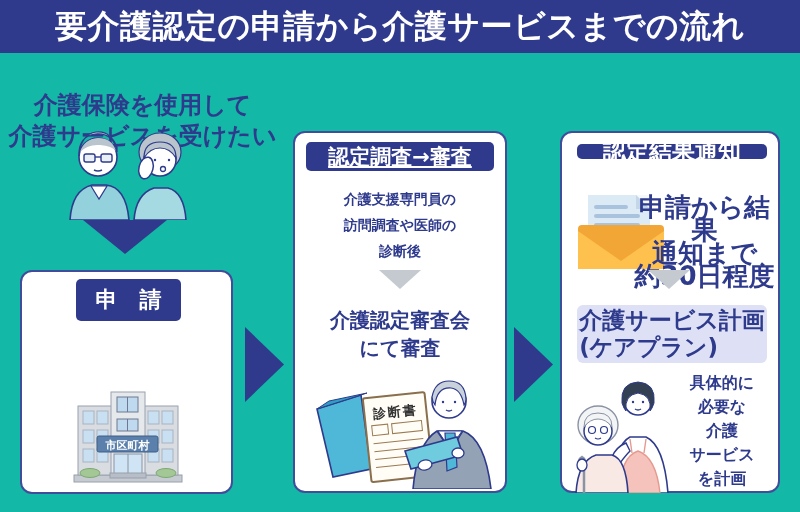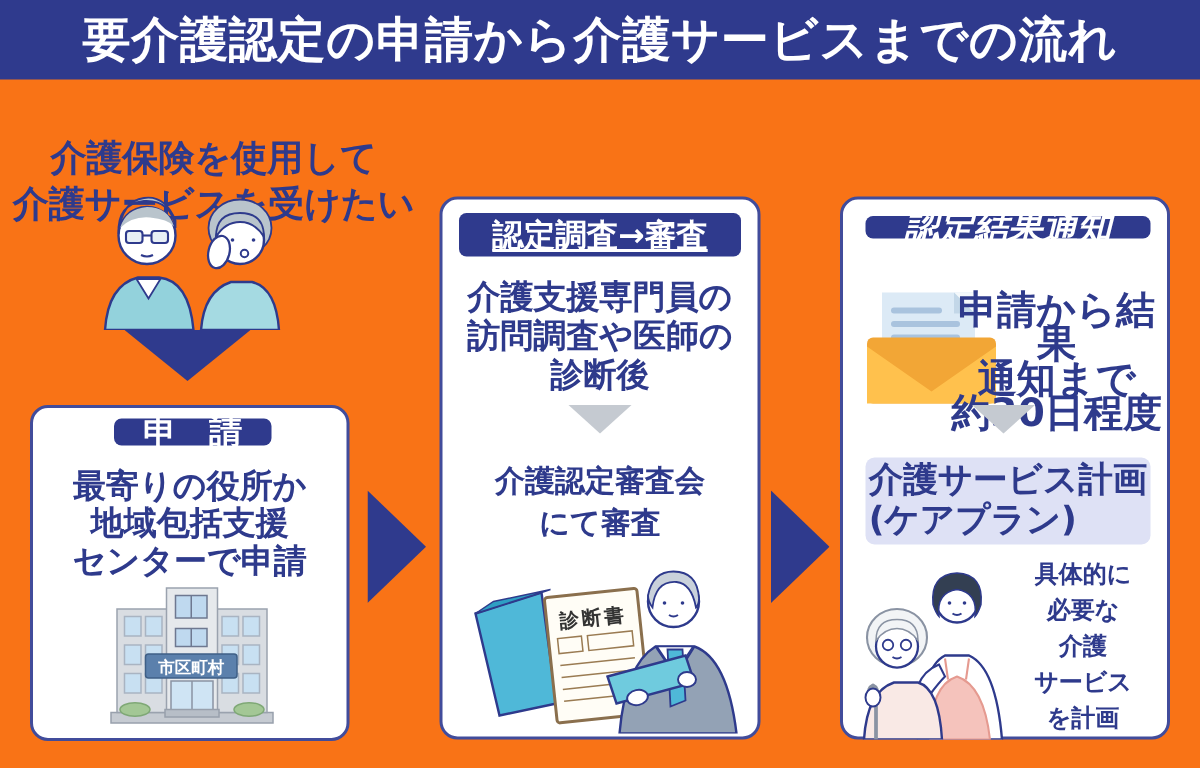--- a/index.html
+++ b/index.html
@@ -1,17 +1,17 @@
 <!DOCTYPE html>
 <html><head>
 <meta charset="utf-8">
 <style>
   * { margin:0; padding:0; box-sizing:border-box; }
   body { font-family:"DejaVu Sans","Liberation Sans",sans-serif; }
-  .canvas { position:relative; width:800px; height:512px; background:#f97316; overflow:hidden; }
+  .canvas { position:relative; width:800px; height:512px; background:#14b8a6; overflow:hidden; }
   .title-bar {
     position:absolute; left:0; top:0; width:800px; height:53px;
     background:#2F3A8D; color:#fff; font-weight:bold; font-size:32px;
     display:flex; align-items:center; justify-content:center; letter-spacing:0.5px;
   }
   .blue-text {
     position:absolute; color:#2E3A8C; font-weight:bold; text-align:center;
     white-space:pre-line;
   }
   .card {
@@ -65,24 +65,21 @@
     <circle cx="105" cy="45" r="2.5" fill="none" stroke="#2E3A8C" stroke-width="1.3"></circle>
     <circle cx="97" cy="36" r="1.2" fill="#2E3A8C"></circle>
     <circle cx="111" cy="36" r="1.2" fill="#2E3A8C"></circle>
   </svg>
 
   <svg class="flow-arrow" style="left:83px;top:220px;" width="84" height="34" viewBox="0 0 84 34">
     <polygon points="0,0 84,0 42,34" fill="#2F3A8D"></polygon>
   </svg>
 
   <div class="card" style="left:20px;top:270px;width:213px;height:224px;">
-    <div class="badge" style="left:54px;top:7px;width:105px;height:18px;font-size:22px;">申　請</div>
-    <div class="blue-text" style="left:0;top:40px;width:209px;font-size:22px;line-height:25px;">最寄りの役所か
-地域包括支援
-センターで申請</div>
+    <div class="badge" style="left:54px;top:7px;width:105px;height:42px;font-size:22px;">申　請</div>
     <svg class="illu" style="left:48px;top:116px;" width="116" height="96" viewBox="0 0 116 96">
       <rect x="4" y="87" width="108" height="7" fill="#C6CBD2" stroke="#98A0AC"></rect>
       <rect x="8" y="18" width="100" height="69" fill="#D9DDE2" stroke="#9AA2AE"></rect>
 
       <rect x="13" y="23" width="11" height="13" fill="#C8E0F2" stroke="#A9B4C2"></rect>
       <rect x="27" y="23" width="11" height="13" fill="#C8E0F2" stroke="#A9B4C2"></rect>
       <rect x="13" y="42" width="11" height="13" fill="#C8E0F2" stroke="#A9B4C2"></rect>
       <rect x="27" y="42" width="11" height="13" fill="#C8E0F2" stroke="#A9B4C2"></rect>
       <rect x="13" y="61" width="11" height="13" fill="#C8E0F2" stroke="#A9B4C2"></rect>
       <rect x="27" y="61" width="11" height="13" fill="#C8E0F2" stroke="#A9B4C2"></rect>
@@ -110,21 +107,21 @@
       <ellipse cx="96" cy="85" rx="10" ry="4.5" fill="#A3C795" stroke="#7FA876"></ellipse>
     </svg>
   </div>
 
   <svg class="flow-arrow" style="left:245px;top:327px;" width="39" height="75" viewBox="0 0 39 75">
     <polygon points="0,0 39,37.5 0,75" fill="#2F3A8D"></polygon>
   </svg>
 
   <div class="card" style="left:293px;top:131px;width:214px;height:362px;">
     <div class="badge" style="left:11px;top:9px;width:188px;height:29px;font-size:21px;text-decoration:underline;">認定調査→審査</div>
-    <div class="blue-text" style="left:0;top:53px;width:210px;font-size:22px;line-height:26px;">介護支援専門員の
+    <div class="blue-text" style="left:0;top:53px;width:210px;font-size:14px;line-height:26px;">介護支援専門員の
 訪問調査や医師の
 診断後</div>
     <div class="gray-arrow" style="left:84px;top:137px;"></div>
     <div class="blue-text" style="left:0;top:173px;width:210px;font-size:20px;line-height:28px;">介護認定審査会
 にて審査</div>
     <svg class="illu" style="left:12px;top:238px;" width="190" height="118" viewBox="0 0 190 118">
 
       <path d="M10,38 L54,24 L64,98 L26,106 Z" fill="#4FB8D8" stroke="#2E3A8C" stroke-width="1.6"></path>
       <path d="M10,38 L22,30 L60,22 L54,24 Z" fill="#2E9FC4" stroke="#2E3A8C" stroke-width="1"></path>
 
@@ -154,21 +151,21 @@
       <ellipse cx="151" cy="82" rx="6" ry="5" fill="#fff" stroke="#2E3A8C" stroke-width="1.3"></ellipse>
       <ellipse cx="118" cy="94" rx="7" ry="5" fill="#fff" stroke="#2E3A8C" stroke-width="1.3" transform="rotate(-12 118 94)"></ellipse>
     </svg>
   </div>
 
   <svg class="flow-arrow" style="left:514px;top:327px;" width="39" height="75" viewBox="0 0 39 75">
     <polygon points="0,0 39,37.5 0,75" fill="#2F3A8D"></polygon>
   </svg>
 
   <div class="card" style="left:560px;top:131px;width:220px;height:362px;">
-    <div class="badge" style="left:15px;top:11px;width:190px;height:15px;font-size:23px;font-style:italic;">認定結果通知</div>
+    <div class="badge" style="left:15px;top:11px;width:190px;height:15px;font-size:23px;">認定結果通知</div>
 
     <svg class="illu" style="left:16px;top:60px;" width="86" height="78" viewBox="0 0 86 78">
       <rect x="10" y="2" width="62" height="50" fill="#DCEAF6"></rect>
       <polygon points="58,2 72,16 72,2" fill="#F4F8FB"></polygon>
       <polygon points="58,2 58,16 72,16" fill="#C3D7E8"></polygon>
       <rect x="16" y="12" width="34" height="4" rx="2" fill="#A9C3DE"></rect>
       <rect x="16" y="21" width="46" height="4" rx="2" fill="#A9C3DE"></rect>
       <rect x="16" y="30" width="46" height="4" rx="2" fill="#A9C3DE"></rect>
       <rect x="0" y="32" width="86" height="44" rx="4" fill="#F2A636"></rect>
       <path d="M0,38 L43,68 L86,38 L86,76 L0,76 Z" fill="#FFC14D"></path>

